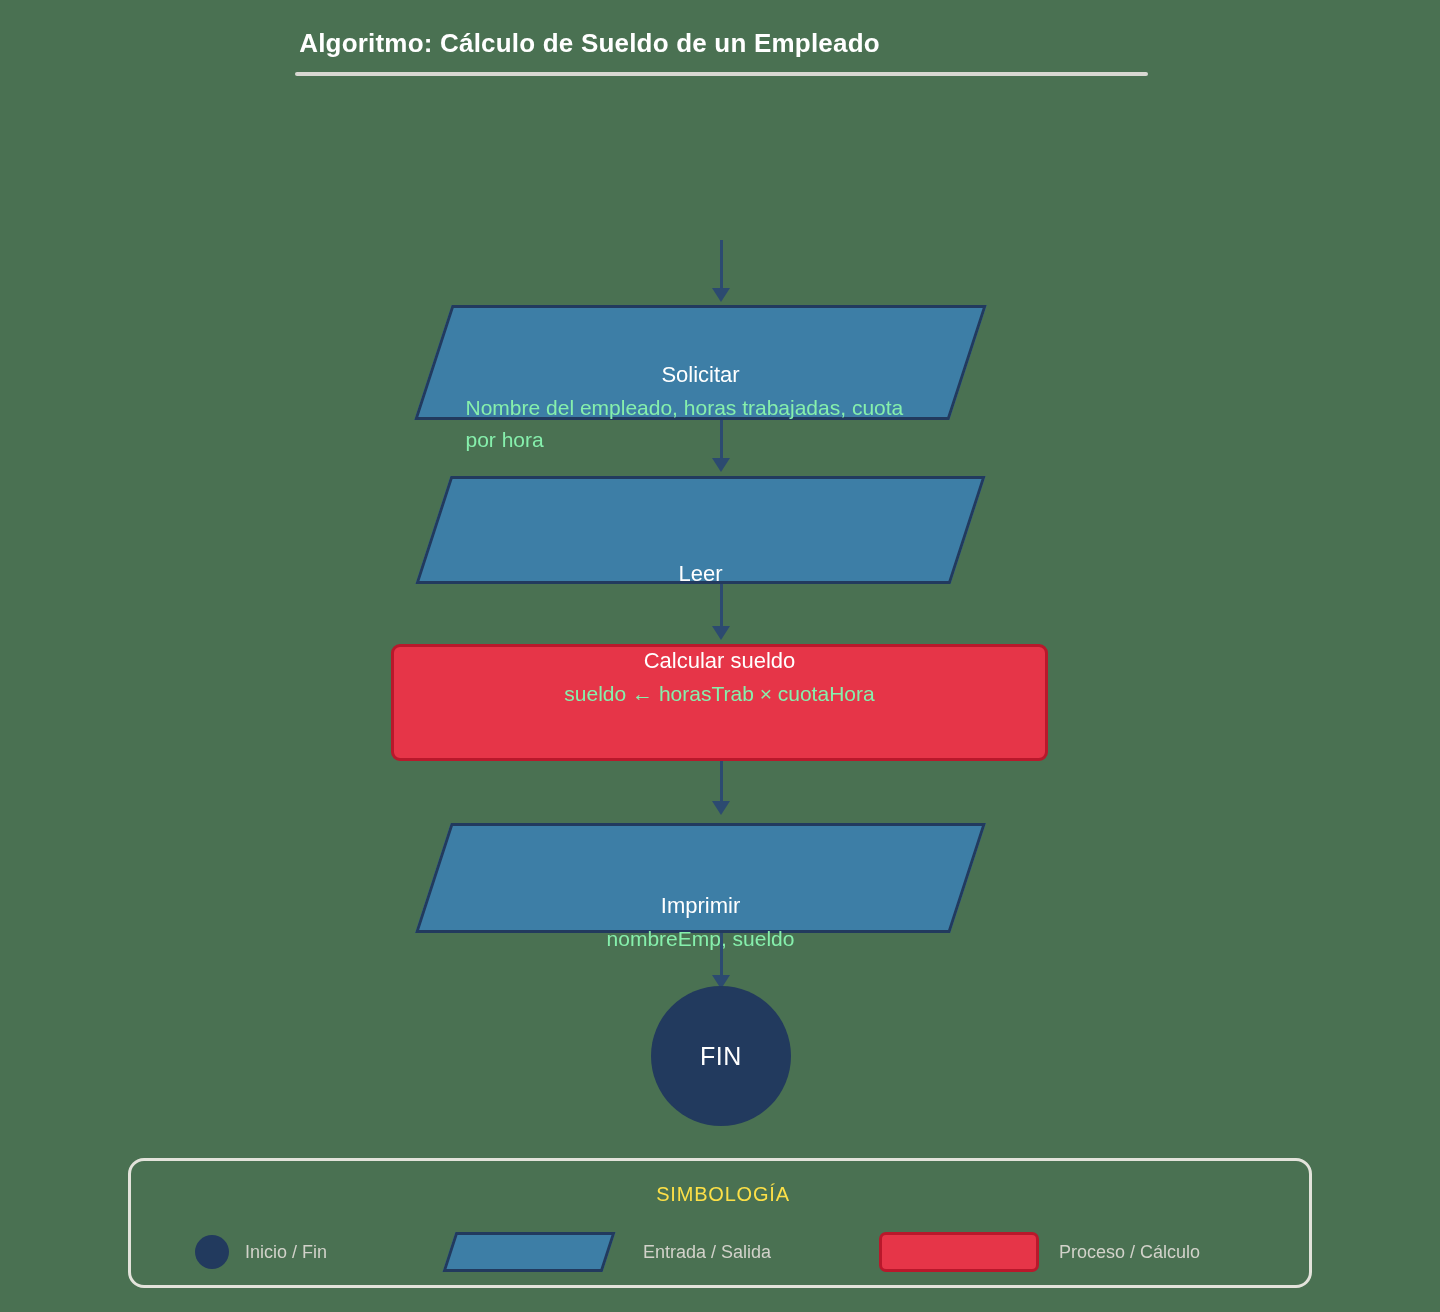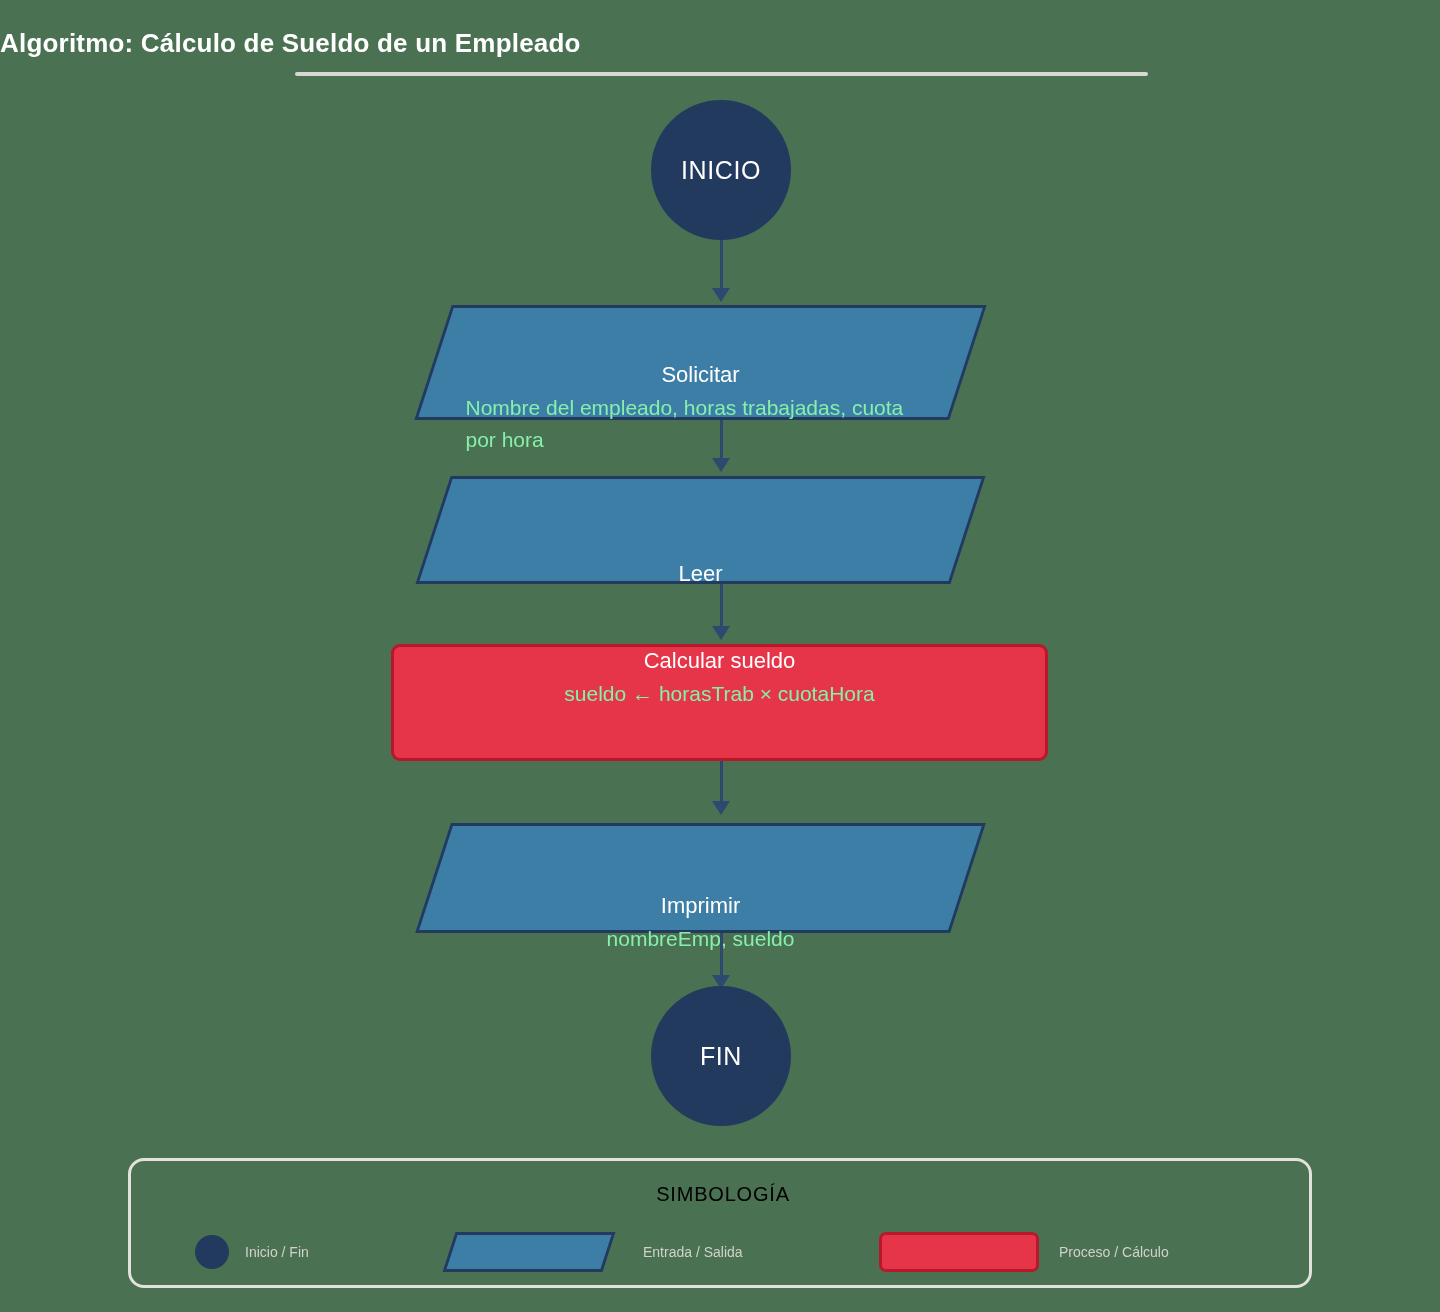--- a/index.html
+++ b/index.html
@@ -17,21 +17,21 @@
     width: 1440px;
     height: 1312px;
     background: #4A7152;
   }
 
   
   .title-wrap {
     position: absolute;
     left: 0; top: 26px;
     width: 1179px;
-    text-align: left;
+    text-align: center;
   }
   .title-text {
     font-size: 26px;
     font-weight: bold;
     color: #FFFFFF;
     letter-spacing: 0.2px;
     line-height: 34px;
   }
   .title-rule {
     position: absolute;
@@ -128,37 +128,37 @@
     height: 130px;
     border: 3px solid #E3E3DB;
     border-radius: 16px;
   }
   .legend-title {
     position: absolute;
     left: 0; top: 22px;
     width: 1184px;
     text-align: center;
     font-size: 20px;
-    color: #000000;
+    color: #fde047;
     letter-spacing: 0.8px;
   }
   .legend-items {
     position: absolute;
     left: 0; top: 62px;
     width: 1184px;
     height: 58px;
   }
   .legend-item {
     position: absolute;
     display: flex;
     align-items: center;
     height: 58px;
   }
   .legend-label {
-    font-size: 14px;
+    font-size: 18px;
     color: #D2D2CA;
     white-space: nowrap;
   }
   .sw-circle {
     width: 34px; height: 34px;
     border-radius: 50%;
     background: #223A5E;
     margin-right: 16px;
   }
   .sw-parallel {
@@ -179,23 +179,20 @@
 </head>
 <body>
 
 <div id="canvas">
 
   <div class="title-wrap">
     <div class="title-text">Algoritmo: Cálculo de Sueldo de un Empleado</div>
   </div>
   <div class="title-rule"></div>
 
-  <div class="node terminator" style="left:651px; top:100px; width:140px; height:140px;">
-    <span class="t-label">INICIO</span>
-  </div>
 
   <div class="connector" style="left:719.5px; top:240px; height:50px;"></div>
   <div class="arrow-head" style="left:712px; top:288px;"></div>
 
   <div class="io-shape" style="left:433px; top:305px; width:535px; height:115px;"></div>
   <div class="io-text" style="left:433px; top:305px; width:535px; height:115px;">
     <span class="line-main">Solicitar</span>
     <span class="line-sub" style="max-width:470px;">Nombre del empleado, horas trabajadas, cuota por hora</span>
   </div>
 

